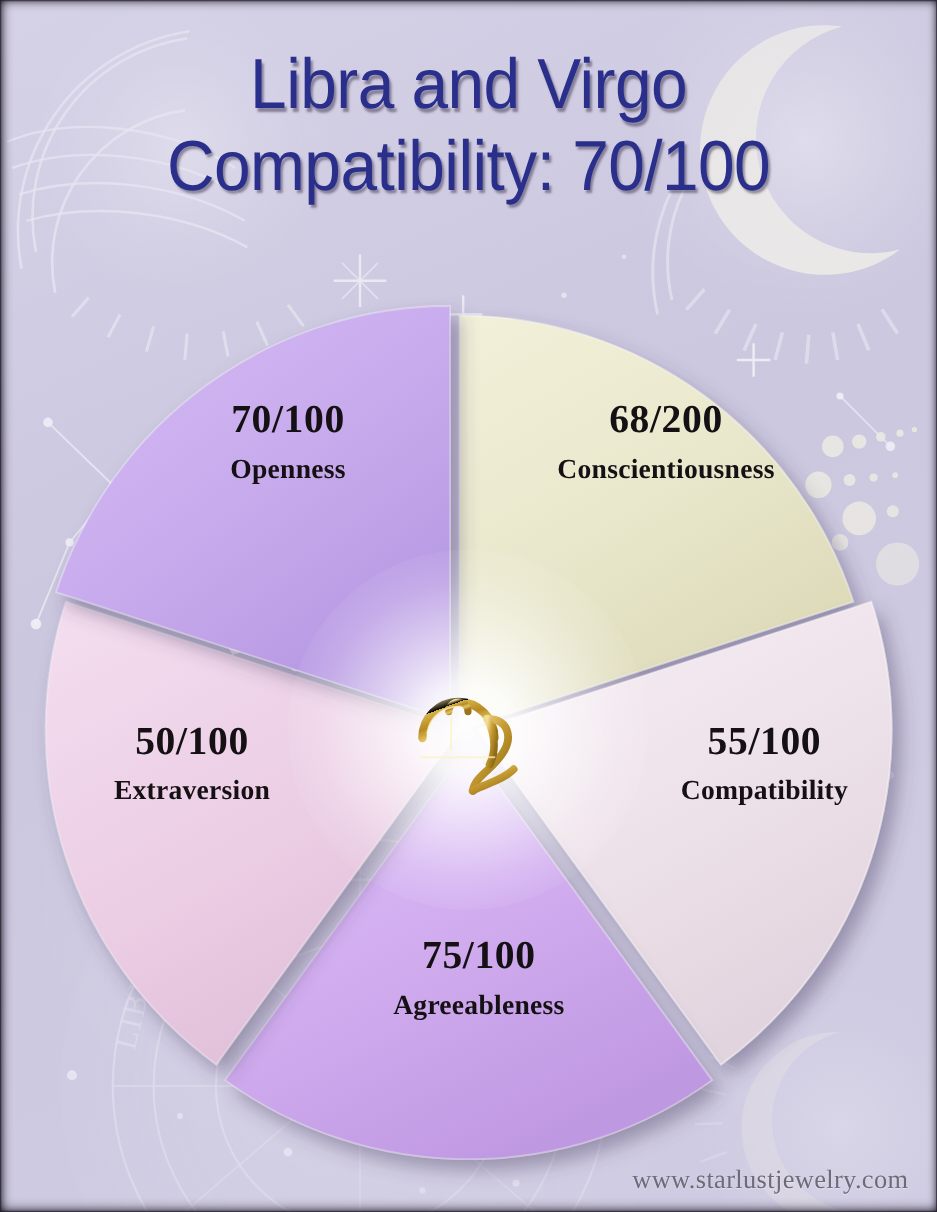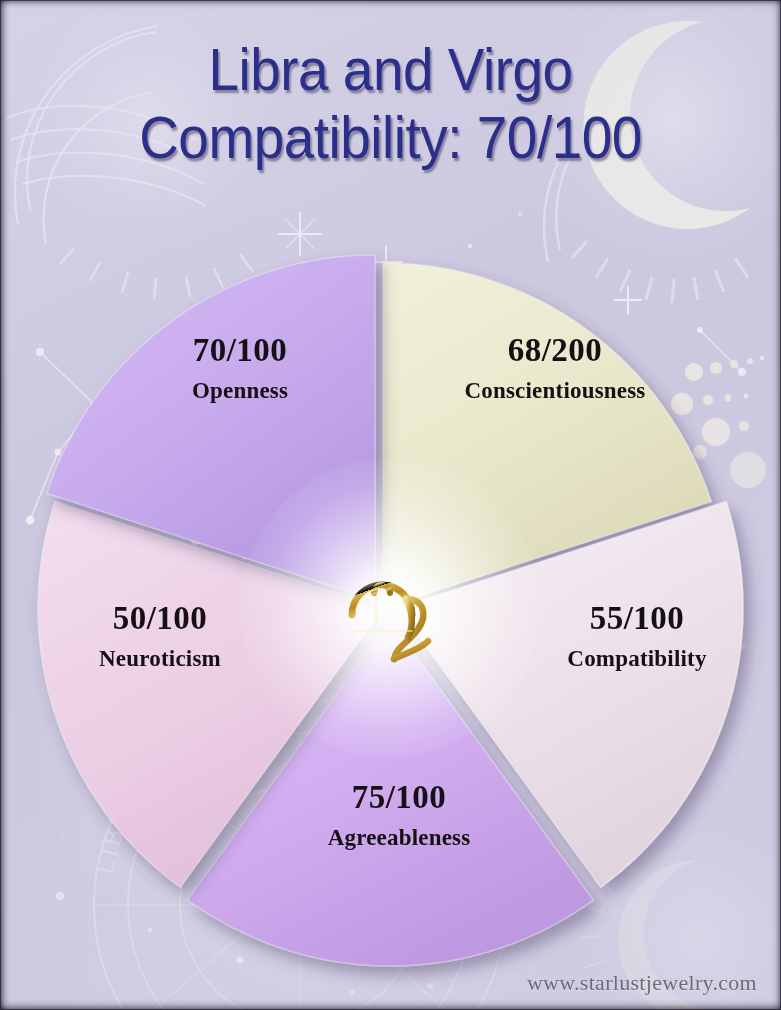--- a/index.html
+++ b/index.html
@@ -452,19 +452,19 @@
     <div class="seg-trait">Compatibility</div>
   </div>
 
   <div class="seg-label" id="label-3">
     <div class="seg-score">75/100</div>
     <div class="seg-trait">Agreeableness</div>
   </div>
 
   <div class="seg-label" id="label-4">
     <div class="seg-score">50/100</div>
-    <div class="seg-trait">Neuroticism</div>
+    <div class="seg-trait">Extraversion</div>
   </div>
 
   <div id="footer-url">www.starlustjewelry.com</div>
 
   <div id="edge-frame"></div>
 </div>
 
 </body></html>

